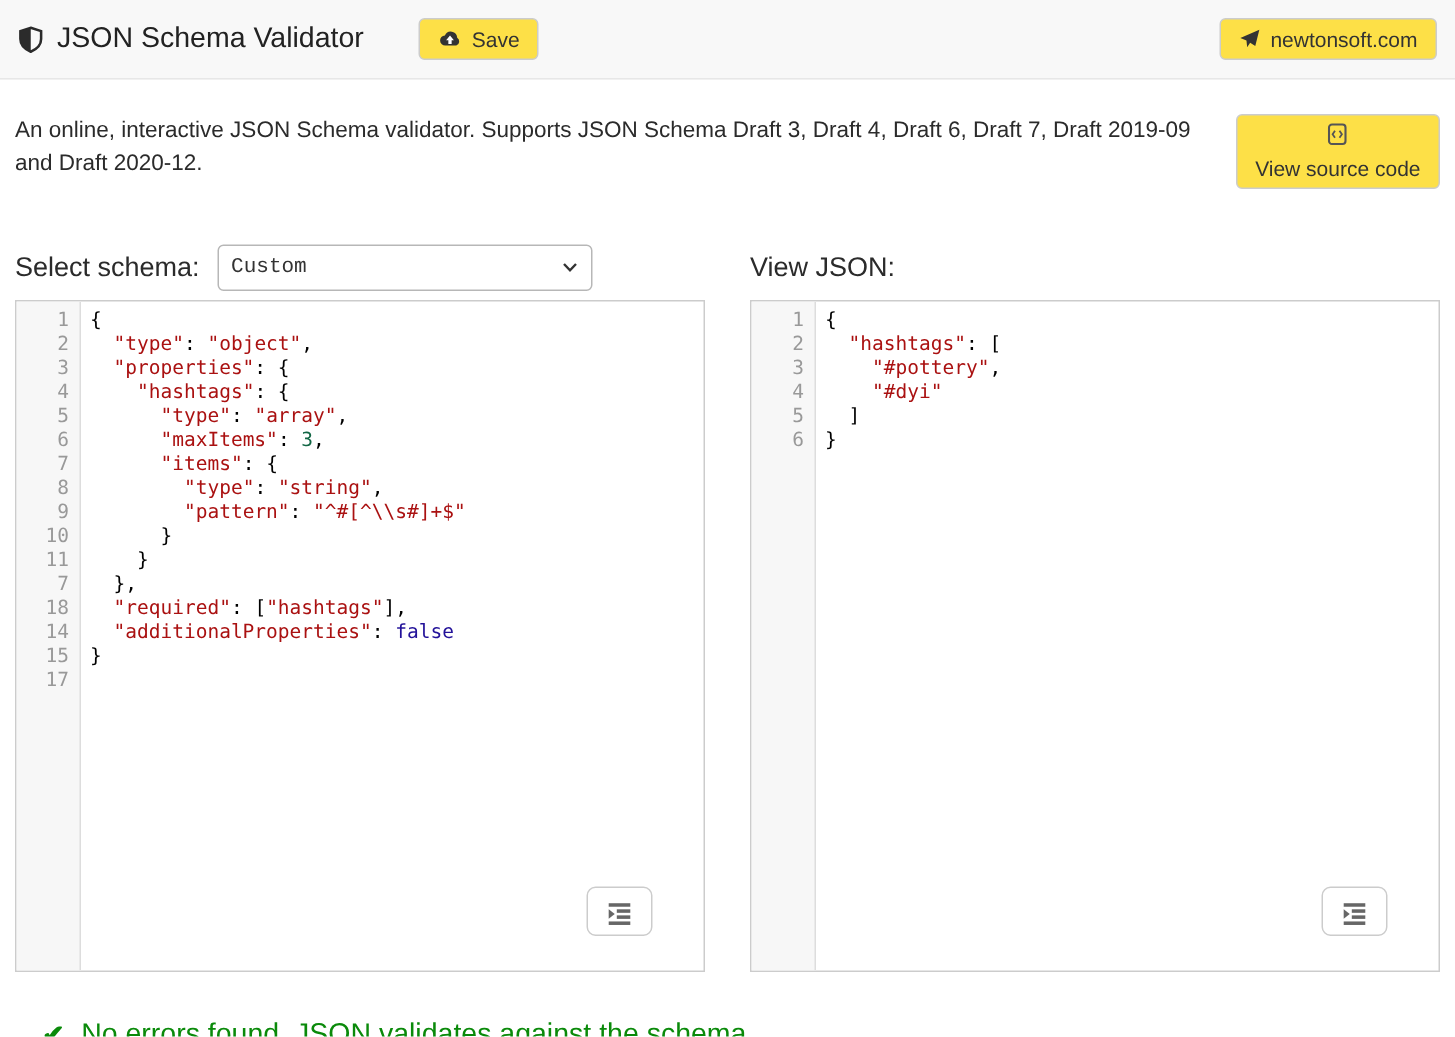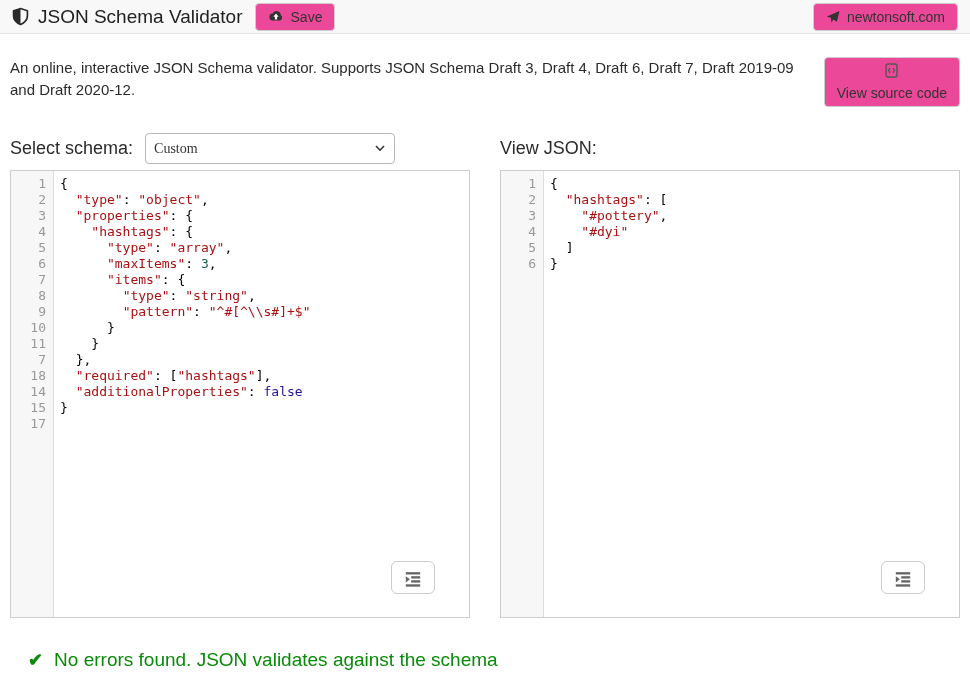--- a/index.html
+++ b/index.html
@@ -5,49 +5,49 @@
   * { box-sizing: border-box; }
   html, body { margin: 0; padding: 0; background: #fff; }
   body {
     font-family: "Liberation Sans", sans-serif;
     color: #333;
     width: 970px; height: 691px; overflow: hidden;
   }
 
   
   .navbar {
-    height: 34px; background: #f8f8f8; border-bottom: 1px solid #e7e7e7;
-    display: flex; align-items: center; padding: 0 12px; gap: 12px;
+    height: 53px; background: #f8f8f8; border-bottom: 1px solid #e7e7e7;
+    display: flex; align-items: center; padding: 0 12px; gap: 36px;
   }
   .brand { display: flex; align-items: center; gap: 9px; font-size: 19px; color: #222; white-space: nowrap; }
   .btn {
     display: inline-flex; align-items: center; gap: 7px;
-    background: #ec4899; border: 1px solid #ccc; border-radius: 4px;
+    background: #fde047; border: 1px solid #ccc; border-radius: 4px;
     padding: 5px 12px; font-size: 14px; color: #333;
     font-family: "Liberation Sans", sans-serif; cursor: pointer; white-space: nowrap;
   }
   .navbar .spacer { flex: 1; }
 
   
   main { padding: 0 10px; }
   .intro { display: flex; align-items: flex-start; margin-top: 23px; }
   .intro p { width: 805px; margin: 0; font-size: 15px; line-height: 1.48; color: #2b2b2b; }
   .intro .btn { margin-left: auto; flex-direction: column; }
 
   
-  .panels { display: flex; gap: 30px; margin-top: 24px; }
+  .panels { display: flex; gap: 30px; margin-top: 35px; }
   .panel { width: 460px; flex: 0 0 460px; }
   .panel-header { height: 34px; margin-bottom: 5px; display: flex; align-items: center; gap: 12px; }
   .panel-header .hdr-label { font-size: 18px; color: #2b2b2b; font-weight: 400; margin: 0; }
   .select-wrap { position: relative; }
   select {
     width: 250px; height: 31px; font-size: 14px; color: #333;
     padding: 4px 26px 4px 8px; border: 1px solid #b7b7b7; border-radius: 4px;
     background: #fff; appearance: none; -webkit-appearance: none;
-    font-family: Liberation Serif, serif;
+    font-family: Liberation Mono, monospace;
   }
   .chev { position: absolute; right: 9px; top: 9px; pointer-events: none; line-height: 0; }
 
   
   .editor {
     position: relative; height: 448px; border: 1px solid #ccc;
     background: #fff; overflow: hidden;
   }
   .gutter-bg {
     position: absolute; left: 0; top: 0; bottom: 0; width: 43px;

